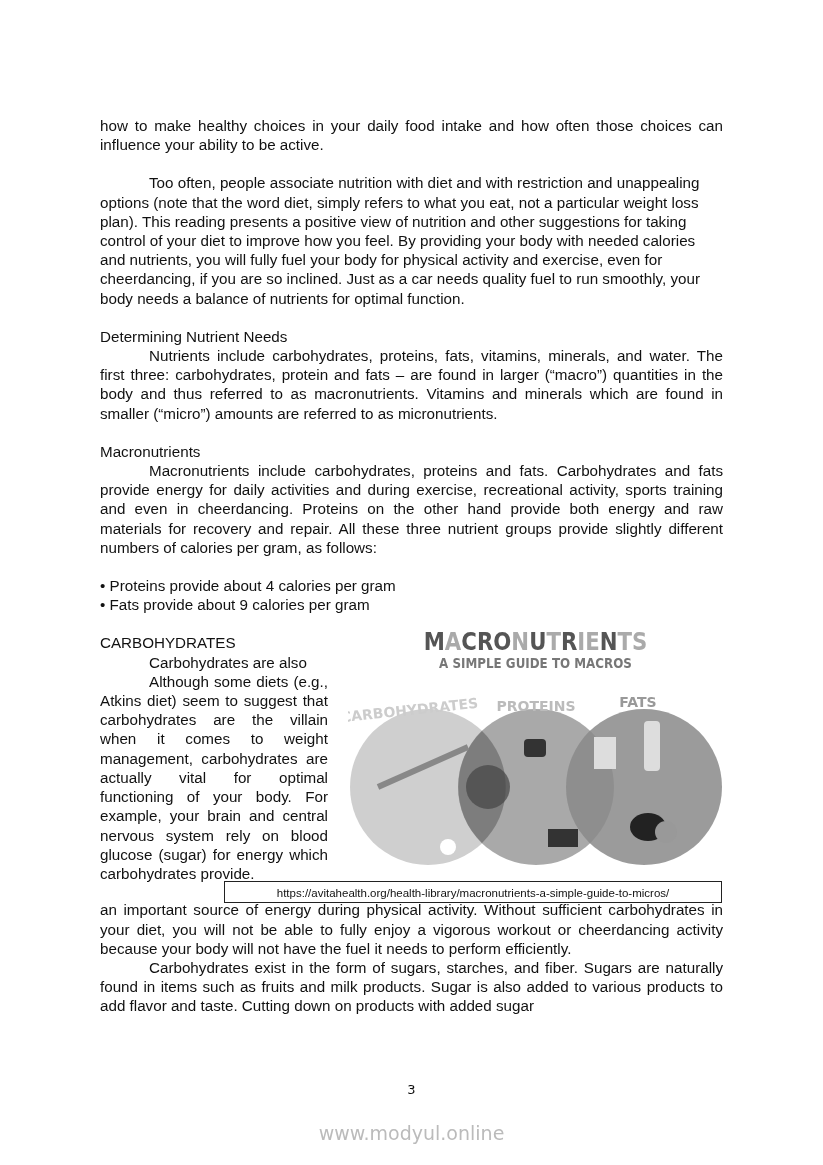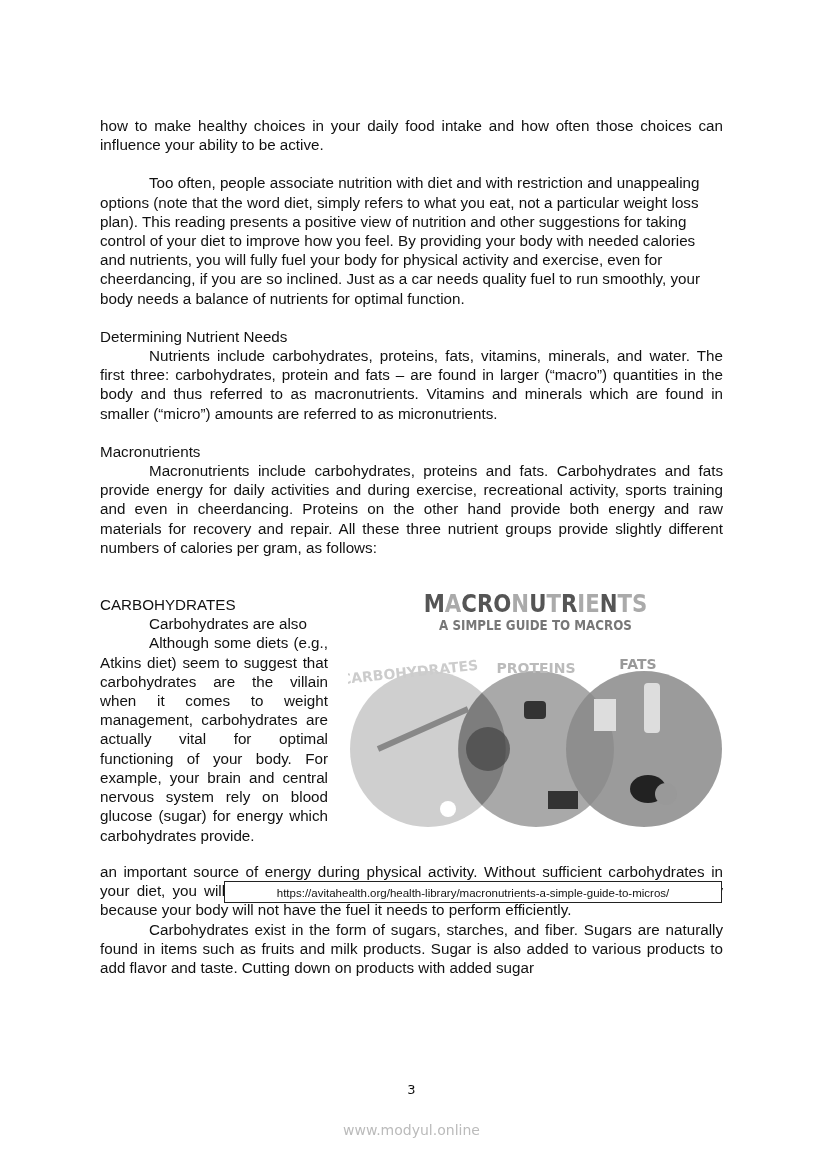--- a/index.html
+++ b/index.html
@@ -15,38 +15,40 @@
   .float-row { position: relative; height: 250px; }
   .leftcol { position: absolute; left: 0; top: 0; width: 228px; text-align: justify; }
   .figure { position: absolute; left: 248px; top: -4px; width: 375px; height: 240px; }
   .fig-title { text-align: center; font-family: "DejaVu Sans", sans-serif; font-weight: bold; font-size: 25px; letter-spacing: 0px; color: #555; line-height: 26px; transform: scaleX(0.85); }
   .fig-title .lt { color: #aaa; }
   .fig-sub { text-align: center; font-family: "DejaVu Sans", sans-serif; font-weight: bold; font-size: 14px; color: #777; line-height: 16px; transform: scaleX(0.85); }
   .circles { position: absolute; left: 0; top: 48px; width: 375px; height: 190px; }
   .caption { position: absolute; left: 224px; top: 881px; width: 498px; height: 22px; border: 1.5px solid #222; background:#fff;
     font-size: 11.5px; line-height: 22px; text-align: center; font-family: Liberation Sans, sans-serif; box-sizing: border-box; }
   .pnum { position: absolute; top: 1082px; left: 0; width: 823px; text-align: center; font-size: 13px; font-family: "DejaVu Sans", sans-serif; }
-  .wm { position: absolute; top: 1122px; left: 0; width: 823px; text-align: center; font-size: 14px; color: #bbb; font-family: "DejaVu Sans", sans-serif; }
+  .wm { position: absolute; top: 1122px; left: 0; width: 823px; text-align: center; font-size: 19px; color: #bbb; font-family: "DejaVu Sans", sans-serif; }
 </style>
 </head>
 <body>
 
 <div class="page">
   <p class="just">how to make healthy choices in your daily food intake and how often those choices can influence your ability to be active.</p>
   <div class="gap"></div>
   <p class="indent">Too often, people associate nutrition with diet and with restriction and unappealing options (note that the word diet, simply refers to what you eat, not a particular weight loss plan). This reading presents a positive view of nutrition and other suggestions for taking control of your diet to improve how you feel. By providing your body with needed calories and nutrients, you will fully fuel your body for physical activity and exercise, even for cheerdancing, if you are so inclined. Just as a car needs quality fuel to run smoothly, your body needs a balance of nutrients for optimal function.</p>
   <div class="gap"></div>
 
   <p class="b">Determining Nutrient Needs</p>
   <p class="just indent"><span>Nutrients include carbohydrates, proteins, fats, vitamins, minerals, and water.</span> <span class="b">The first three: carbohydrates, protein and fats</span><span> – are found in larger (“macro”) quantities in the body and thus referred to as macronutrients. Vitamins and minerals which are found in smaller (“micro”) amounts are referred to as micronutrients.</span></p>
   <div class="gap"></div>
 
   <p>Macronutrients</p>
   <p class="just indent"><span>Macronutrients include </span><span class="b">carbohydrates, proteins and fats</span><span>. Carbohydrates and fats provide energy for daily activities and during exercise, recreational activity, sports training and even in cheerdancing. Proteins on the other hand provide both energy and raw materials for recovery and repair. All these three nutrient groups provide slightly different numbers of calories per gram, as follows:</span></p>
   <div class="gap"></div>
+  <p class="bul">• Proteins provide about 4 calories per gram</p>
+  <p class="bul">• Fats provide about 9 calories per gram</p>
   <div class="gap"></div>
 
   <div class="float-row">
     <div class="leftcol">
       <p>CARBOHYDRATES</p>
       <p class="indent">Carbohydrates are also</p>
       <p class="indent">Although some diets (e.g., Atkins diet) seem to suggest that carbohydrates are the villain when it comes to weight management, carbohydrates are actually vital for optimal functioning of your body. For example, your brain and central nervous system rely on blood glucose (sugar) for energy which carbohydrates provide.</p>
     </div>
     <div class="figure">
       <div class="fig-title" id="figTitle"><span>M</span><span class="lt">A</span><span>CRO</span><span class="lt">N</span><span>U</span><span class="lt">T</span><span>R</span><span class="lt">IE</span><span>N</span><span class="lt">TS</span></div>

